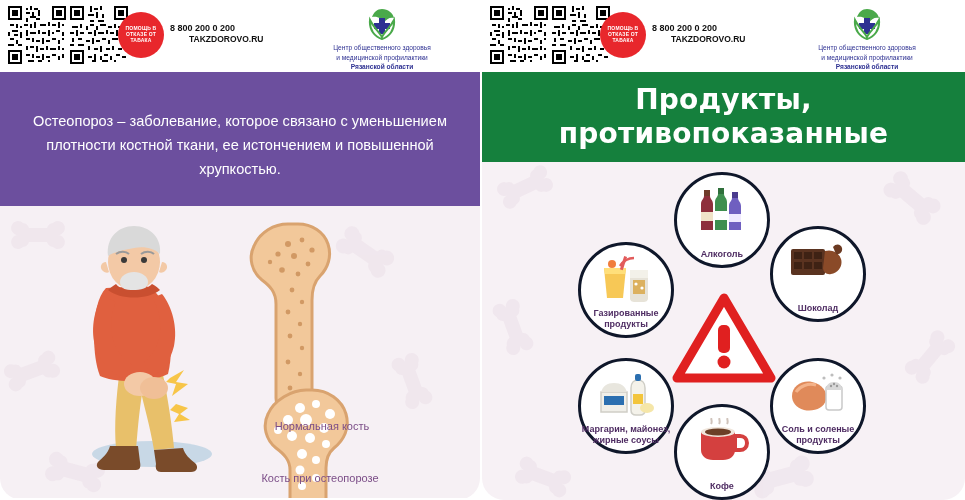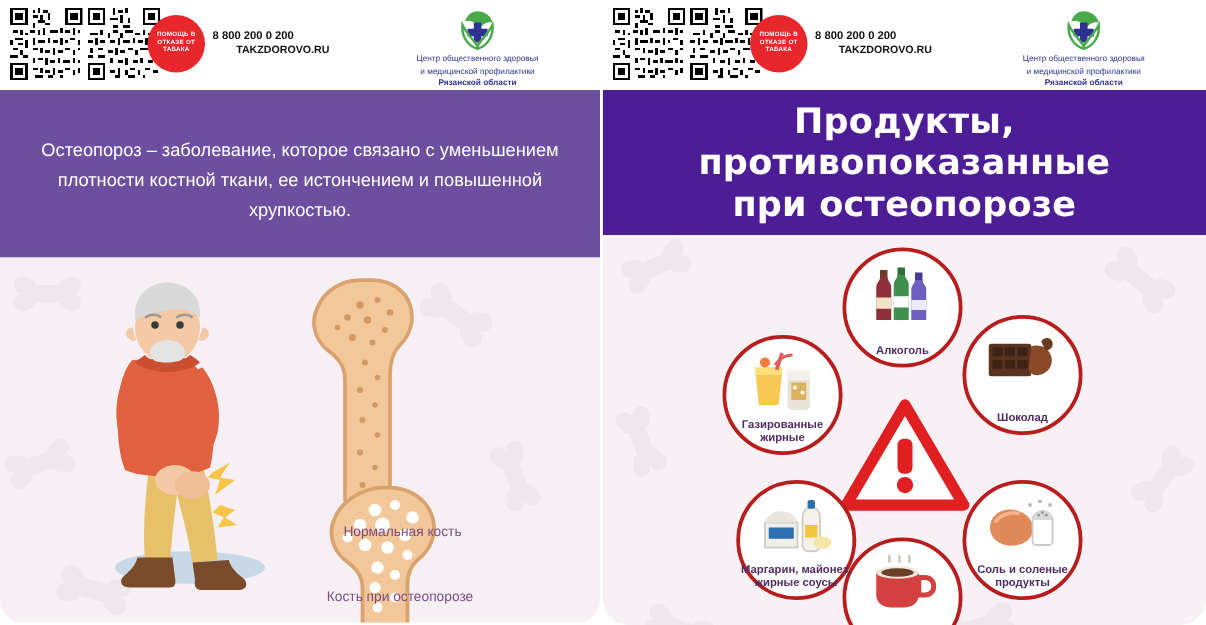--- a/index.html
+++ b/index.html
@@ -36,21 +36,21 @@
   .logo-mark{margin:0 auto;width:40px;height:34px;position:relative;}
   .logo-txt{font-size:6.6px;line-height:1.45;color:#2e3192;margin-top:3px;}
   .logo-txt b{display:block;font-weight:bold;}
 
   
   .banner{background:#6c4f9e;color:#fff;}
   .banner-left{padding:37px 26px 28px 26px;height:134px;box-sizing:border-box;}
   .banner-left p{
     margin:0;text-align:center;font-size:14.6px;line-height:1.65;color:#fff;font-weight:500;
   }
-  .banner-right{background:#4c1d95;height:116px;display:flex;align-items:center;justify-content:center;}
+  .banner-right{background:#15803d;height:90px;display:flex;align-items:center;justify-content:center;}
   .banner-right h1{
     margin:0;color:#fff;font-size:28px;line-height:1.2;text-align:center;font-weight:bold;
     font-family:"DejaVu Sans", sans-serif;letter-spacing:.2px;
   }
 
   
   .bonebg{position:relative;background:#f6f0f4;overflow:hidden;}
   .bonebg .bone{position:absolute;opacity:.55;}
   .left-body{height:292px;}
   .right-body{height:338px;background:#f7f1f5;}
@@ -59,21 +59,21 @@
   .man{position:absolute;left:58px;top:12px;width:210px;height:270px;}
   .shadow-ellipse{position:absolute;left:92px;top:235px;width:120px;height:26px;background:#c8d8e6;border-radius:50%;}
   .bone-normal{position:absolute;left:240px;top:10px;width:110px;height:200px;}
   .bone-osteo{position:absolute;left:256px;top:180px;width:110px;height:120px;}
   .cap-normal{position:absolute;left:252px;top:214px;width:140px;text-align:center;color:#7b4d87;font-size:11px;}
   .cap-osteo{position:absolute;left:230px;top:266px;width:180px;text-align:center;color:#7b4d87;font-size:11px;}
 
   
   .circ{
     position:absolute;width:96px;height:96px;border-radius:50%;
-    background:#ffffff;border:3px solid #b91c1c;
+    background:#ffffff;border:3px solid #0f172a;
     display:flex;flex-direction:column;align-items:center;justify-content:flex-end;
     box-sizing:border-box;padding-bottom:6px;
   }
   .circ .art{position:absolute;top:8px;left:0;right:0;height:52px;display:flex;align-items:center;justify-content:center;}
   .circ .lbl{
     font-size:9px;color:#4f2d63;font-weight:bold;text-align:center;line-height:1.15;width:92px;
     position:relative;z-index:2;
   }
   .warn{position:absolute;left:190px;top:130px;width:104px;height:94px;}
   .warn svg{display:block;}
@@ -533,21 +533,20 @@
           <span>Центр общественного здоровья</span><br>
           <span>и медицинской профилактики</span><br>
           <b>Рязанской области</b>
         </div>
       </div>
     </div>
 
     <div class="banner banner-right">
       <h1>
         <span>Продукты, противопоказанные</span><br>
-        <span>при остеопорозе</span>
       </h1>
     </div>
 
     <div class="bonebg right-body">
 
       <svg class="bone" style="left:10px;top:10px;transform:rotate(-25deg)" width="66" height="30" viewBox="0 0 60 30">
         <path d="M10 15a7 7 0 1 1 5-12 7 7 0 0 1 6 5h18a7 7 0 0 1 6-5 7 7 0 1 1 5 12 7 7 0 1 1-5 12 7 7 0 0 1-6-5H21a7 7 0 0 1-6 5 7 7 0 1 1-5-12z" fill="#ece0e9"></path>
       </svg>
       <svg class="bone" style="left:395px;top:20px;transform:rotate(40deg)" width="70" height="32" viewBox="0 0 60 30">
         <path d="M10 15a7 7 0 1 1 5-12 7 7 0 0 1 6 5h18a7 7 0 0 1 6-5 7 7 0 1 1 5 12 7 7 0 1 1-5 12 7 7 0 0 1-6-5H21a7 7 0 0 1-6 5 7 7 0 1 1-5-12z" fill="#ece0e9"></path>
@@ -637,21 +636,21 @@
             <g fill="#bdbdbd">
                 <circle cx="36" cy="6" r="1.6"></circle>
                 <circle cx="44" cy="3" r="1.6"></circle>
                 <circle cx="52" cy="6" r="1.6"></circle>
               </g>
           </svg>
         </div>
         <div class="lbl">Соль и соленые продукты</div>
       </div>
 
-      <div class="circ" style="left:107px;top:196px">
+      <div class="circ" style="left:96px;top:196px">
         <div class="art">
           <svg width="58" height="46" viewBox="0 0 58 46">
             <path d="M4 20h26v20H4z" fill="#f0efe9" stroke="#cfcec6" stroke-width="1.5"></path>
             <path d="M4 20c2-6 6-9 13-9s11 3 13 9z" fill="#e8e6de"></path>
             <rect x="7" y="24" width="20" height="9" fill="#2b6fb0"></rect>
             <path d="M34 16c0-5 3-8 7-8s7 3 7 8v22c0 3-2 5-5 5h-4c-3 0-5-2-5-5z" fill="#f4f2ea" stroke="#cfcec6" stroke-width="1.5"></path>
             <rect x="36" y="22" width="10" height="10" fill="#f3c53c"></rect>
             <rect x="38" y="2" width="6" height="7" rx="2" fill="#2b6fb0"></rect>
             <ellipse cx="50" cy="36" rx="7" ry="5" fill="#f5e6a8"></ellipse>
           </svg>
@@ -667,17 +666,17 @@
             <path d="M22 12c4-6 10-8 14-8" stroke="#e25b5b" stroke-width="2.5" fill="none"></path>
             <rect x="24" y="2" width="3" height="14" transform="rotate(18 25 9)" fill="#e25b5b"></rect>
             <circle cx="14" cy="10" r="4" fill="#f07d3c"></circle>
             <path d="M32 16h18v28c0 3-2 4-5 4h-8c-3 0-5-1-5-4z" fill="#e7e3d8"></path>
             <path d="M32 16h18v8H32z" fill="#f3f1e9"></path>
             <rect x="35" y="26" width="12" height="14" fill="#d9a441" opacity=".8"></rect>
             <circle cx="38" cy="30" r="1.6" fill="#fff"></circle>
               <circle cx="44" cy="34" r="1.6" fill="#fff"></circle>
           </svg>
         </div>
-        <div class="lbl">Газированные жирные</div>
+        <div class="lbl">Газированные продукты</div>
       </div>
     </div>
   </div>
 </div>
 
 </body></html>

